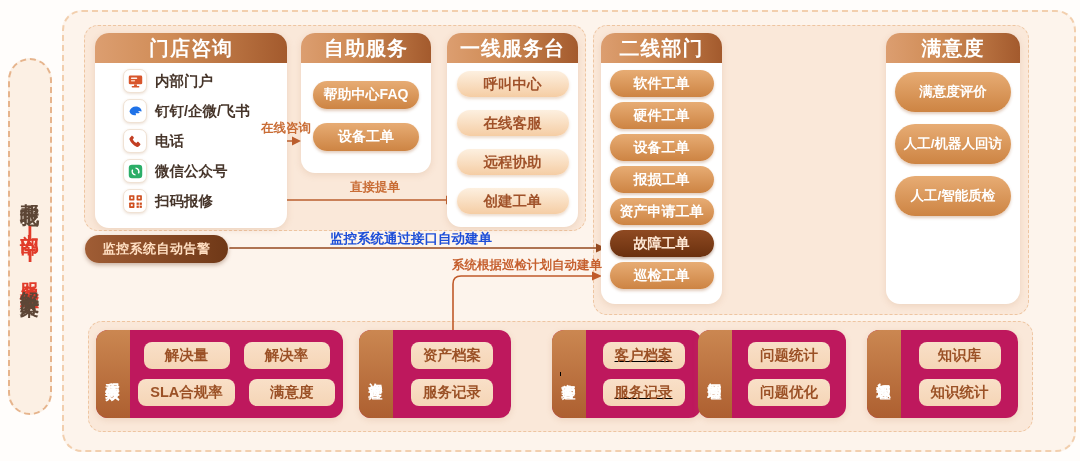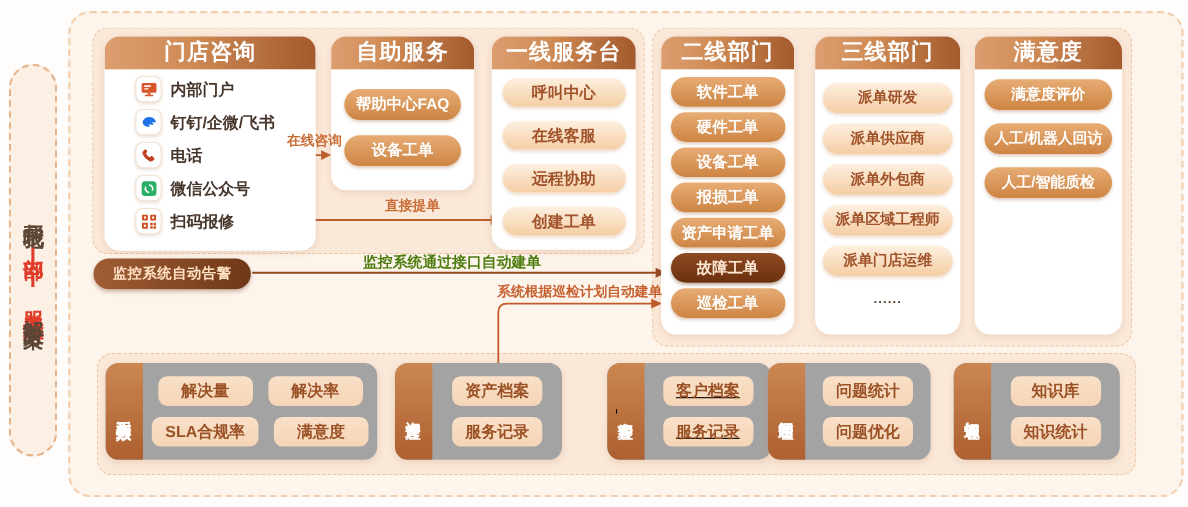--- a/index.html
+++ b/index.html
@@ -75,37 +75,37 @@
   }
   .c-self .stack{margin-top:18px;gap:14px;}
   .c-self .pill{width:106px;height:28px;font-size:14px;}
   .c-first .stack{margin-top:8px;gap:13px;}
   .c-first .pill{width:112px;height:26px;font-size:14.5px;}
   .c-second .stack{margin-top:7px;gap:5px;}
   .c-second .pill{width:104px;height:27px;font-size:14px;}
   .c-third .stack{margin-top:12px;gap:9px;}
   .c-third .pill{width:118px;height:28px;font-size:13.5px;}
   .c-sat .stack{margin-top:9px;gap:12px;}
-  .c-sat .pill{width:116px;height:28px;font-size:13.5px;}
+  .c-sat .pill{width:116px;height:40px;font-size:13.5px;}
   .more-dots{font-size:12px;font-weight:700;color:#5a4632;text-align:center;margin-top:4px;letter-spacing:1px;}
   
   .alert-badge{
     position:absolute;left:85px;top:235px;width:143px;height:28px;border-radius:999px;
     background:linear-gradient(90deg,#a05d35,#6f3817);color:#ffdfc2;
     font-size:13px;font-weight:700;display:flex;align-items:center;justify-content:center;
     box-shadow:0 2px 4px rgba(100,50,20,.35);letter-spacing:.5px;
   }
   .flow-label{position:absolute;font-weight:700;white-space:nowrap;}
   .lbl-online{left:256px;top:120px;width:60px;font-size:12.5px;color:#c96d36;text-align:center;}
   .lbl-direct{left:340px;top:179px;width:60px;font-size:12.5px;color:#c96d36;text-align:right;}
-  .lbl-monitor{left:328px;top:230px;width:166px;font-size:13.5px;color:#4d7c0f;text-align:center;}
+  .lbl-monitor{left:328px;top:230px;width:166px;font-size:13.5px;color:#1d4ed8;text-align:center;}
   .lbl-inspect{left:450px;top:257px;width:154px;font-size:12.5px;color:#c6602f;text-align:center;}
   
   .vcard{
-    position:absolute;top:330px;height:88px;background:#a3a3a3;border-radius:12px;
+    position:absolute;top:330px;height:88px;background:#be185d;border-radius:12px;
     box-shadow:0 2px 6px rgba(185,120,75,.18);display:flex;overflow:hidden;
   }
   .vc1{left:96px;width:247px;}
   .vc2{left:359px;width:152px;}
   .vc3{left:552px;width:149px;text-decoration:underline;}
   .vc4{left:698px;width:148px;}
   .vc5{left:867px;width:151px;}
   .vlabel{
     flex:0 0 34px;background:linear-gradient(180deg,#cb8751,#ad5f30);
     display:flex;align-items:center;justify-content:center;
@@ -250,31 +250,20 @@
       <div class="pill pill-orange">硬件工单</div>
       <div class="pill pill-orange">设备工单</div>
       <div class="pill pill-orange">报损工单</div>
       <div class="pill pill-orange">资产申请工单</div>
       <div class="pill pill-dark">故障工单</div>
       <div class="pill pill-orange">巡检工单</div>
       <div class="more-dots">......</div>
     </div>
   </div>
 
-  <div class="card c-third">
-    <div class="card-header">三线部门</div>
-    <div class="stack">
-      <div class="pill pill-light">派单研发</div>
-      <div class="pill pill-light">派单供应商</div>
-      <div class="pill pill-light">派单外包商</div>
-      <div class="pill pill-light">派单区域工程师</div>
-      <div class="pill pill-light">派单门店运维</div>
-      <div class="more-dots">......</div>
-    </div>
-  </div>
 
   <div class="card c-sat">
     <div class="card-header">满意度</div>
     <div class="stack">
       <div class="pill pill-orange">满意度评价</div>
       <div class="pill pill-orange">人工/机器人回访</div>
       <div class="pill pill-orange">人工/智能质检</div>
     </div>
   </div>
 

